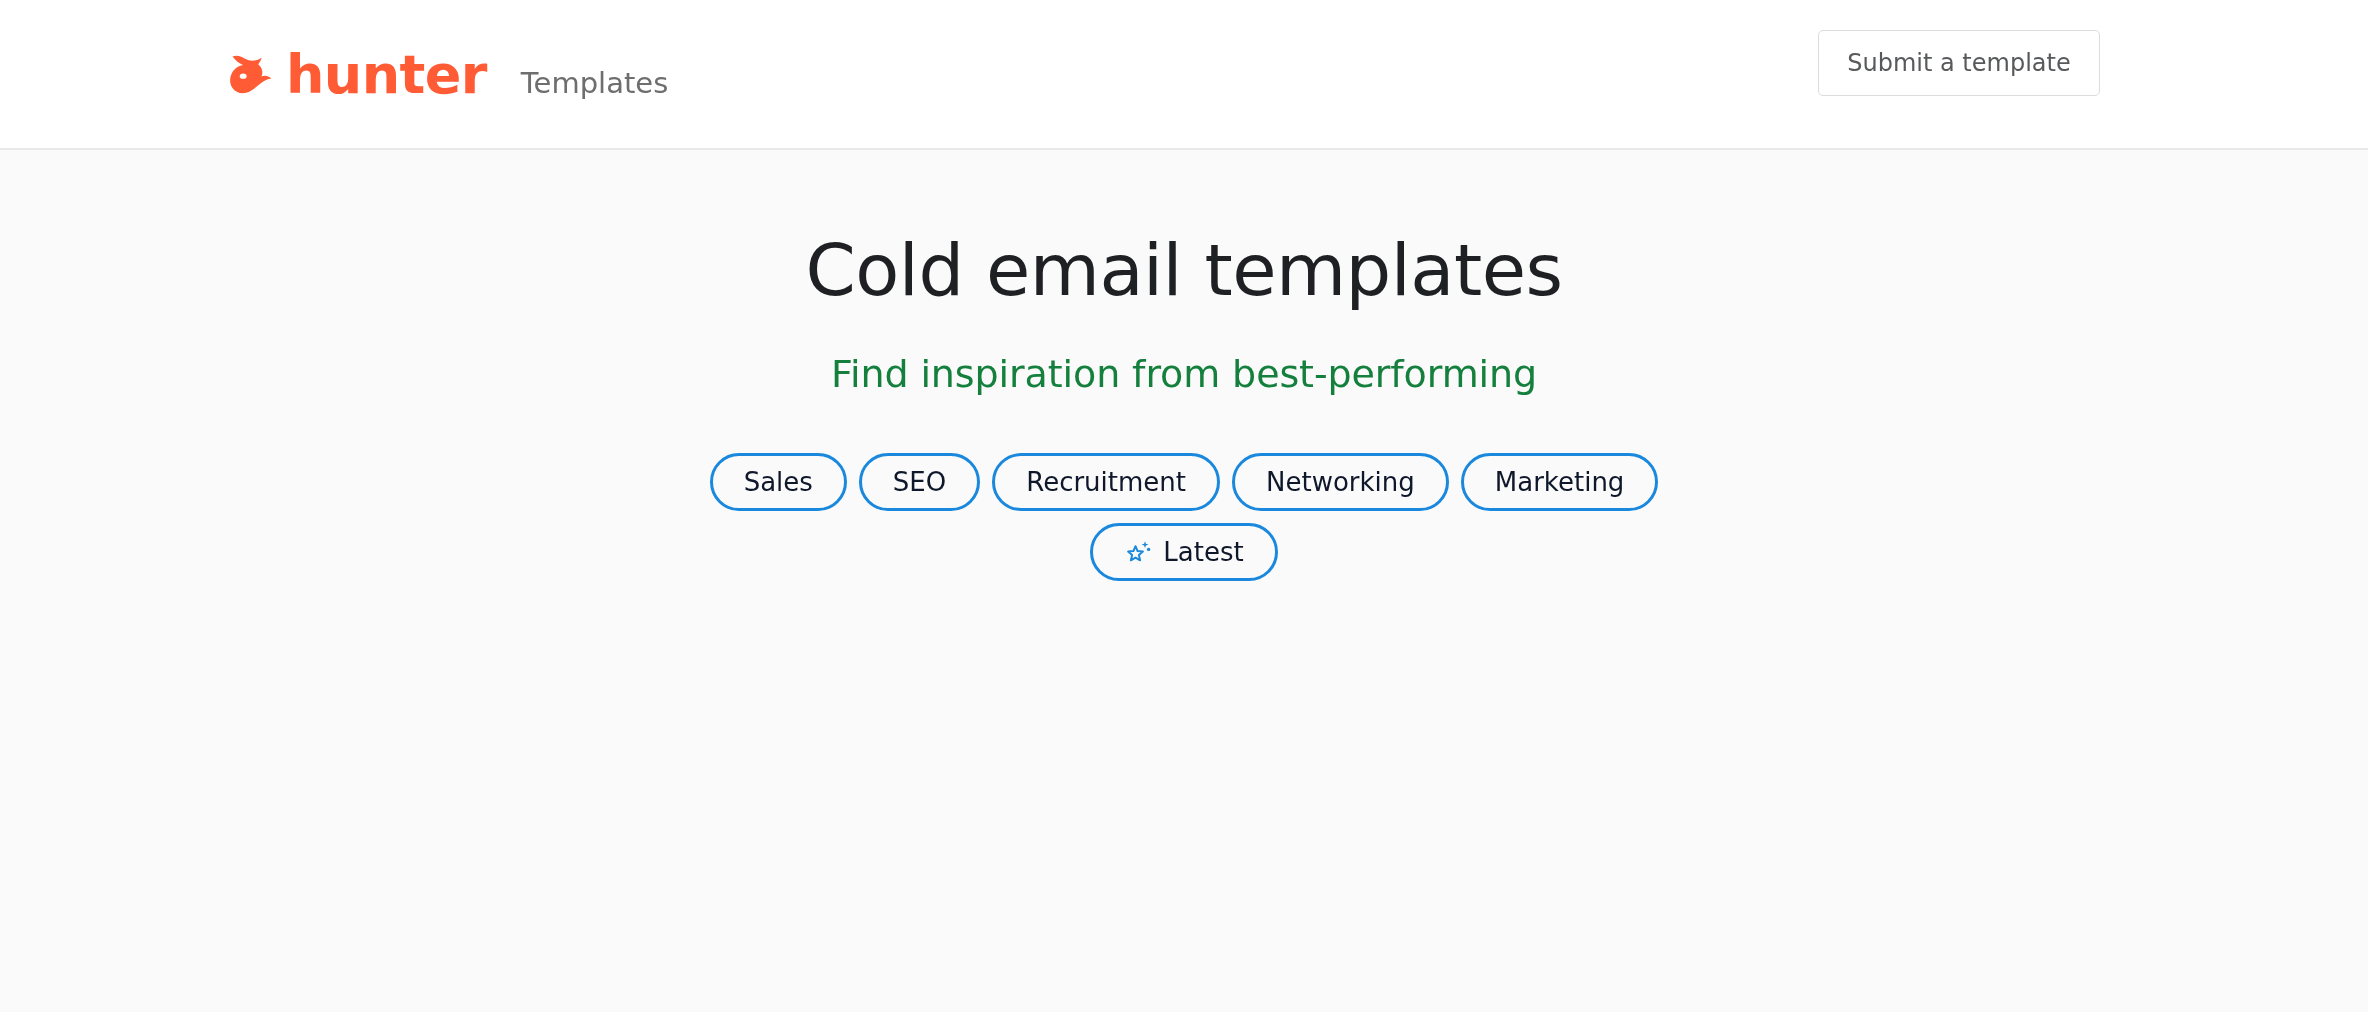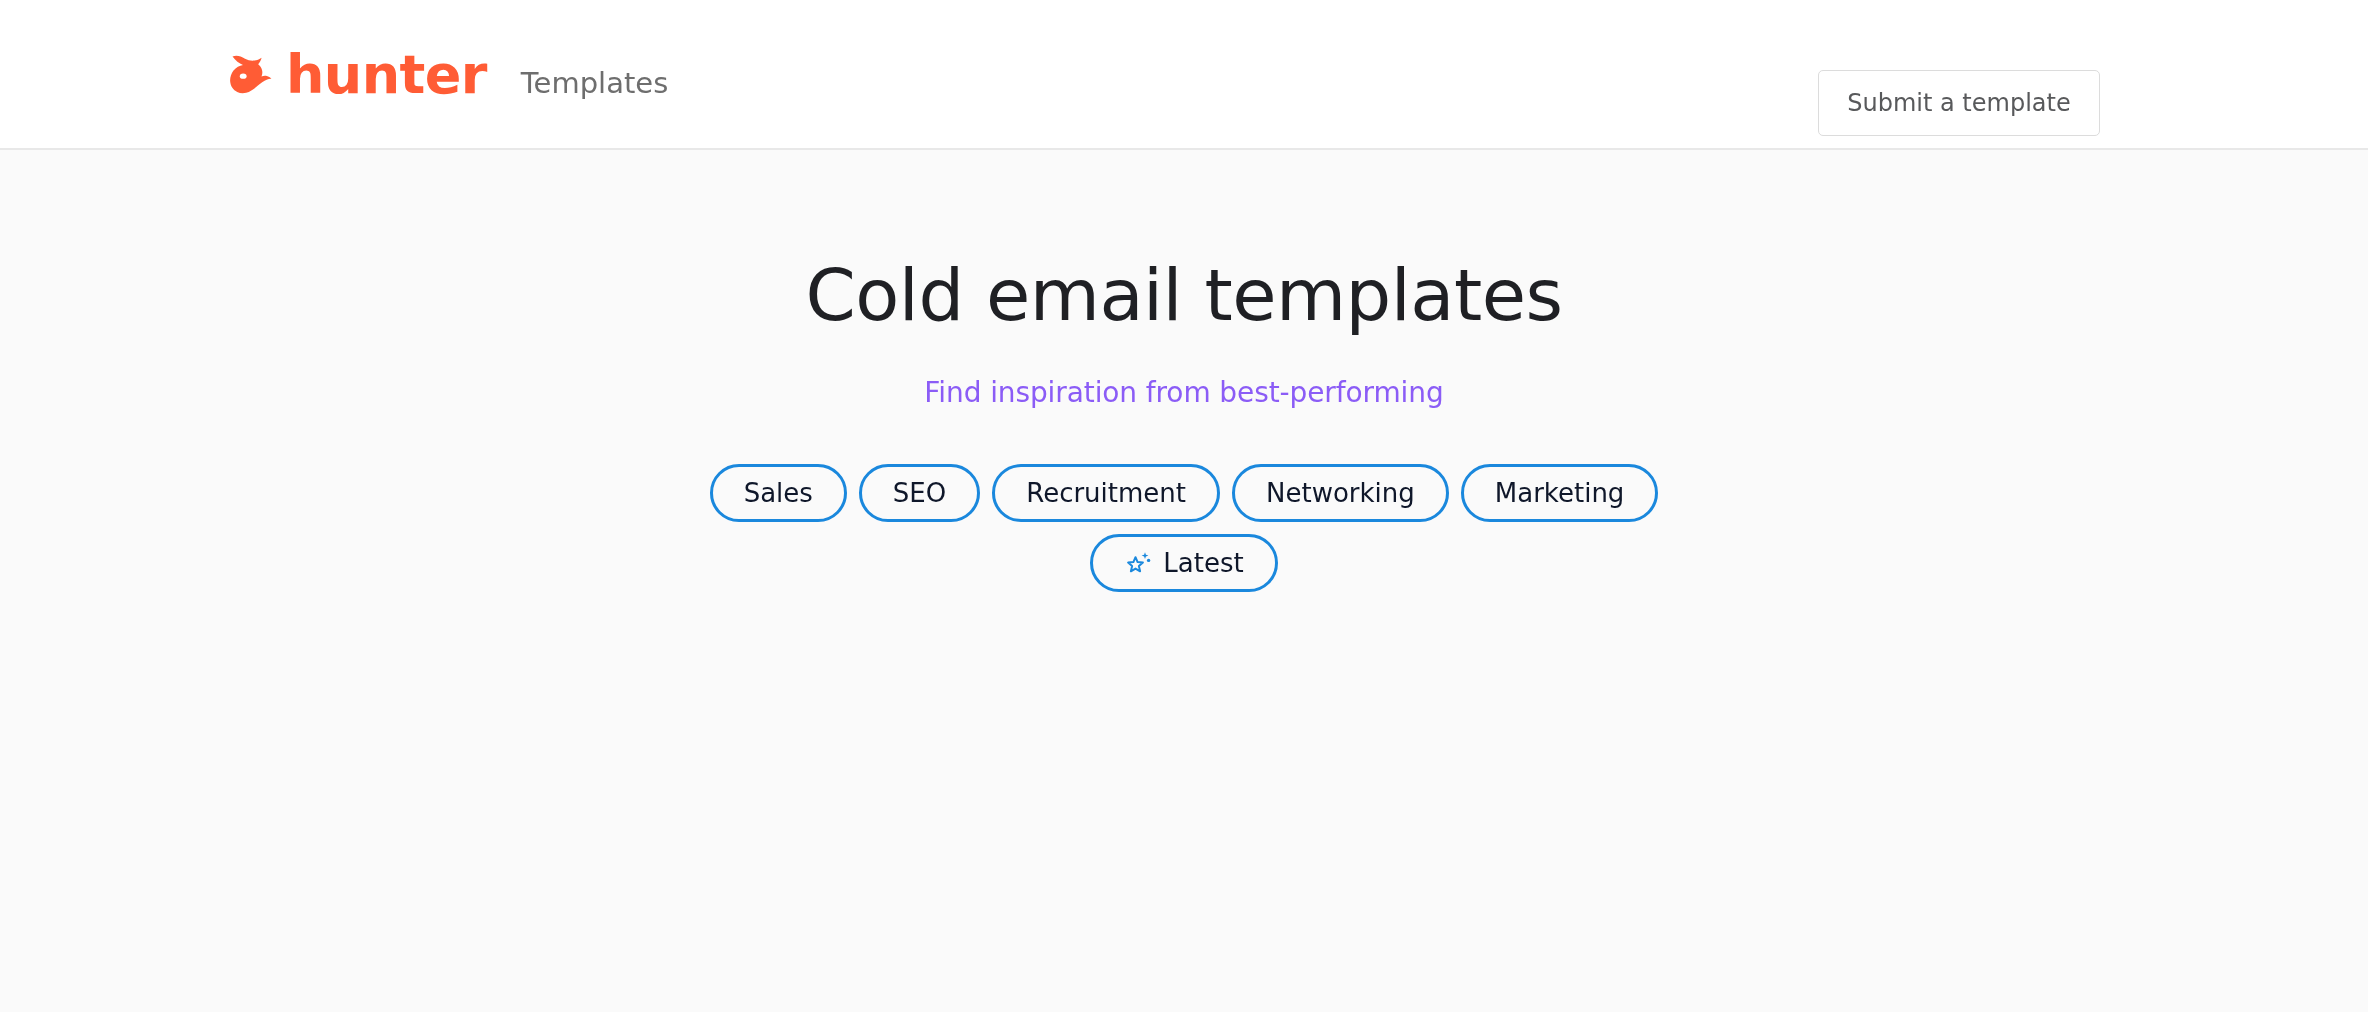--- a/index.html
+++ b/index.html
@@ -77,45 +77,44 @@
     width: 282px;
     height: 66px;
     background: #ffffff;
     border: 1px solid #dcdcdc;
     border-radius: 5px;
     font-family: "DejaVu Sans", "Liberation Sans", sans-serif;
     font-size: 24px;
     color: #58595b;
     cursor: pointer;
     line-height: 1;
-    margin-top: 40px;
   }
 
   
   .hero {
     background: #fafafa;
     height: 808px;
     text-align: center;
-    padding-top: 109px;
+    padding-top: 84px;
   }
 
   .hero-title {
     font-family: "DejaVu Sans", "Liberation Sans", sans-serif;
     font-size: 72px;
     font-weight: 400;
     color: #1f2024;
     line-height: 1;
     letter-spacing: -0.5px;
   }
 
   .hero-subtitle {
     margin-top: 42px;
-    font-size: 28px;
-    font-weight: 400;
-    color: #8b5cf6;
+    font-size: 38px;
+    font-weight: 400;
+    color: #15803d;
     line-height: 1.42;
     letter-spacing: -0.1px;
   }
 
   .hero-subtitle .sub-line { display: block; }
 
   
   .category-rows {
     margin-top: 51px;
   }

